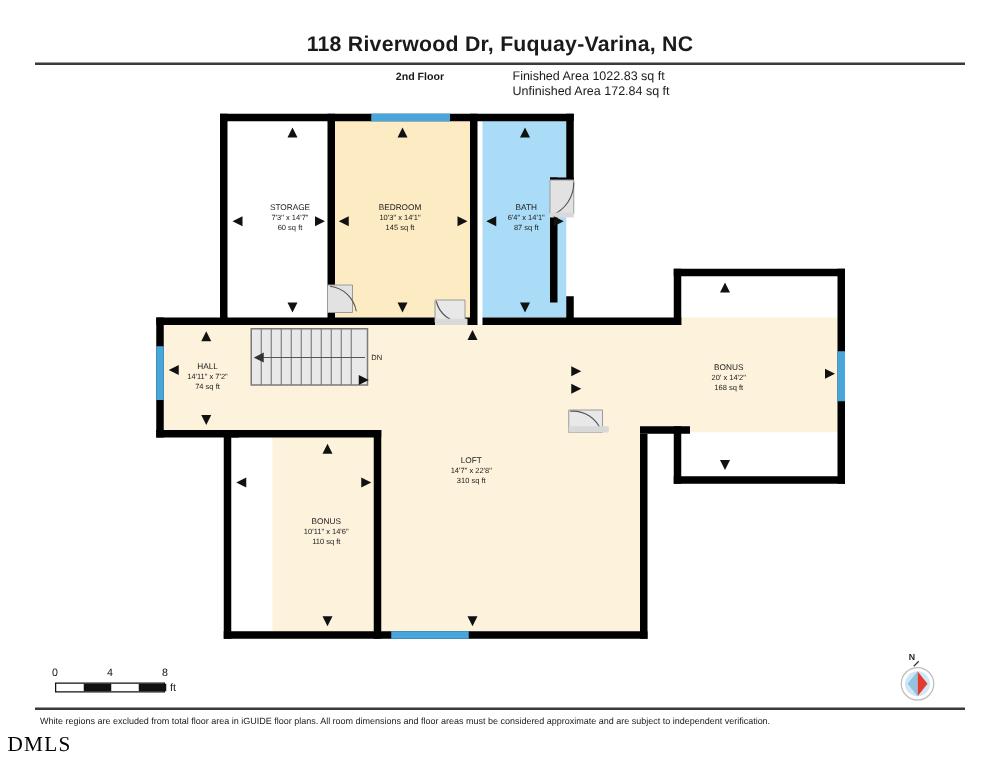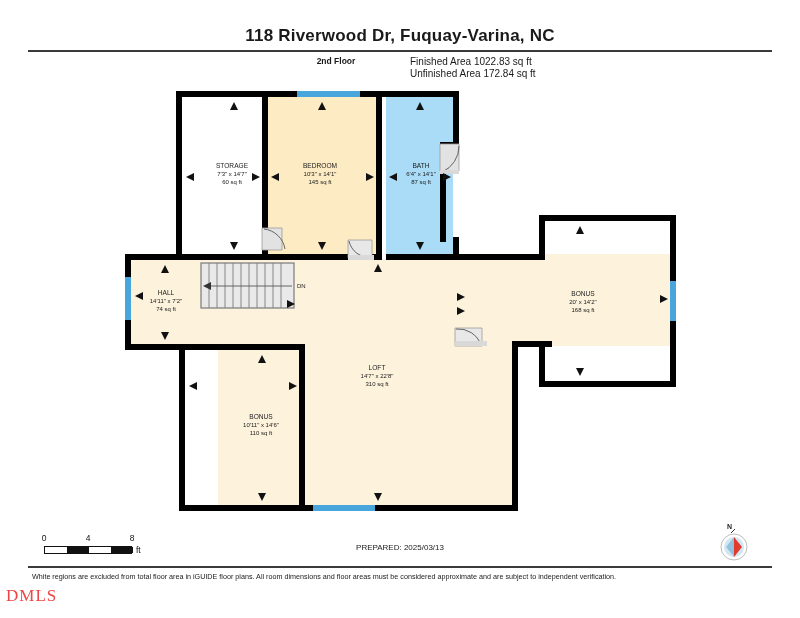--- a/index.html
+++ b/index.html
@@ -36,21 +36,21 @@
   .scaleseg{position:absolute;top:0;height:6px;background:#111;}
   .scalenum{position:absolute;font-size:8.5px;color:#111;text-align:center;width:20px;}
   .scaleft{position:absolute;left:136px;top:545px;font-size:8.5px;color:#111;text-align:center;}
   .prepared{position:absolute;left:0;top:543px;width:800px;text-align:center;font-size:8px;color:#1a1a1a;}
   .rule-bot{position:absolute;left:28px;top:566px;width:744px;height:1.5px;background:#3a3a3a;}
   .disclaimer{
     position:absolute;left:32px;top:572px;width:740px;
     font-size:7.2px;color:#1a1a1a;line-height:1.3;
   }
   .watermark{
-    position:absolute;left:6px;top:586px;font-size:17px;color:#ef4444;
+    position:absolute;left:6px;top:586px;font-size:17px;color:#000000;
     font-family:"Liberation Serif", serif;letter-spacing:1px;
   }
 
   
   .compass{position:absolute;left:716px;top:524px;width:36px;height:40px;}
   .compass .nlab{position:absolute;left:11px;top:-1px;font-size:7px;font-weight:bold;color:#222;}
 
   
 </style>
 </head>
@@ -226,21 +226,20 @@
 
   <div class="scalebar">
     <div class="scaleseg" style="left:22px;width:22px;"></div>
     <div class="scaleseg" style="left:66px;width:22px;"></div>
   </div>
   <div class="scalenum" style="left:34px;top:533px;">0</div>
   <div class="scalenum" style="left:78px;top:533px;">4</div>
   <div class="scalenum" style="left:122px;top:533px;">8</div>
   <div class="scaleft">ft</div>
 
-  <div class="prepared">PREPARED: 2025/03/13</div>
 
   <div class="compass">
     <svg viewBox="0 0 36 40" width="36" height="40">
       <circle cx="18" cy="23" r="13" fill="#ffffff" stroke="#bdbdbd" stroke-width="1"></circle>
       <circle cx="18" cy="23" r="10" fill="#cfe6f4"></circle>
       <path d="M18,13 L18,33 L10,23 Z" fill="#ffffff" opacity="0.9"></path>
       <path d="M18,13 L18,33 L26,23 Z" fill="#e23b2e"></path>
       <path d="M18,13 L10,23 L18,33 Z" fill="#7fb8d8" opacity="0.85"></path>
       <path d="M15,9 L19,5" stroke="#333" stroke-width="1" fill="none"></path>
     </svg>

